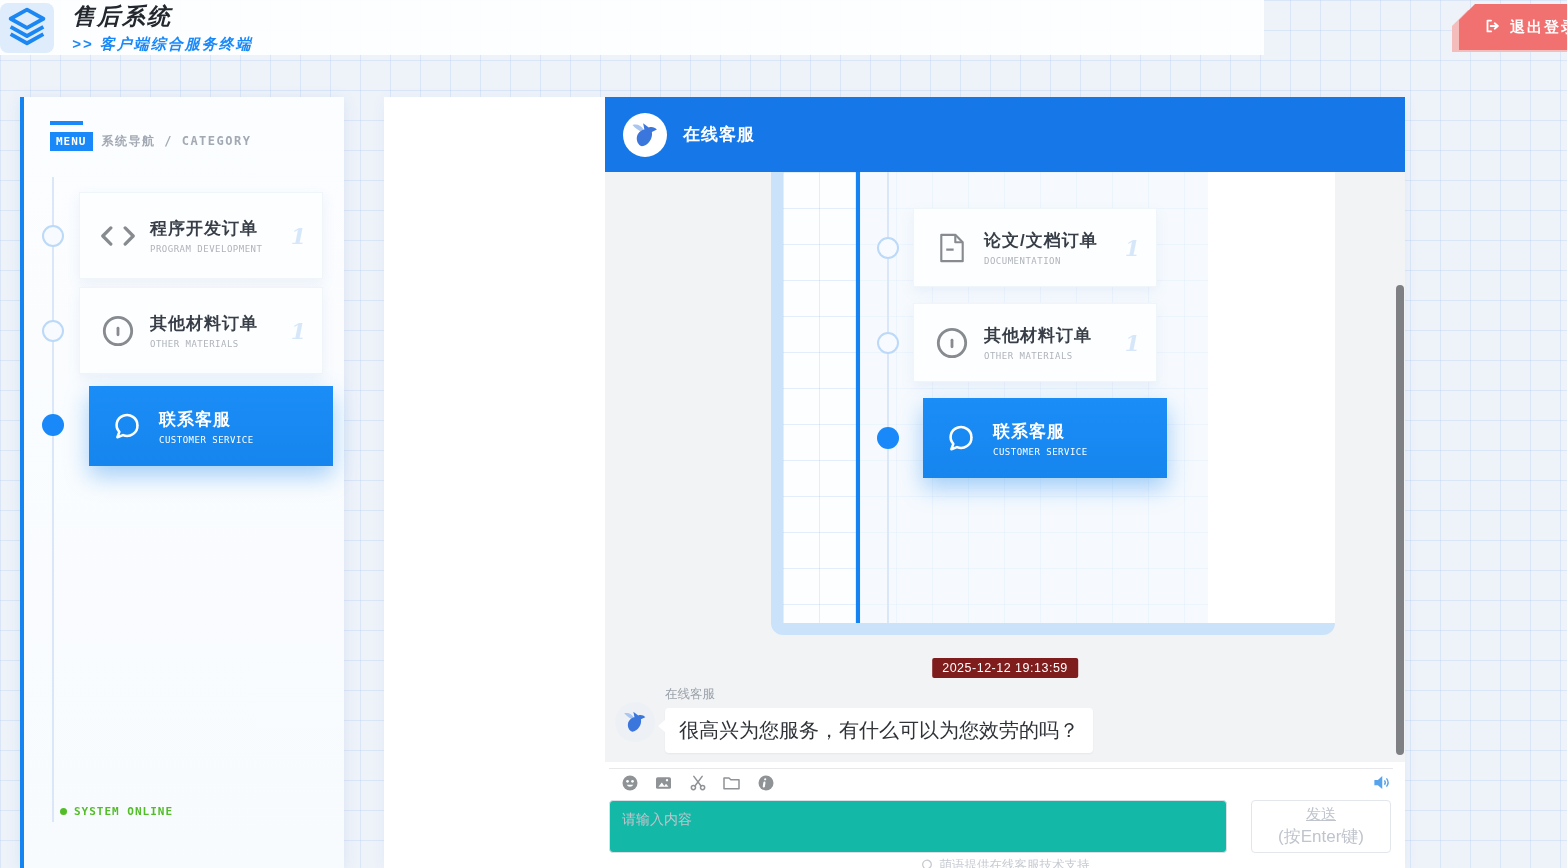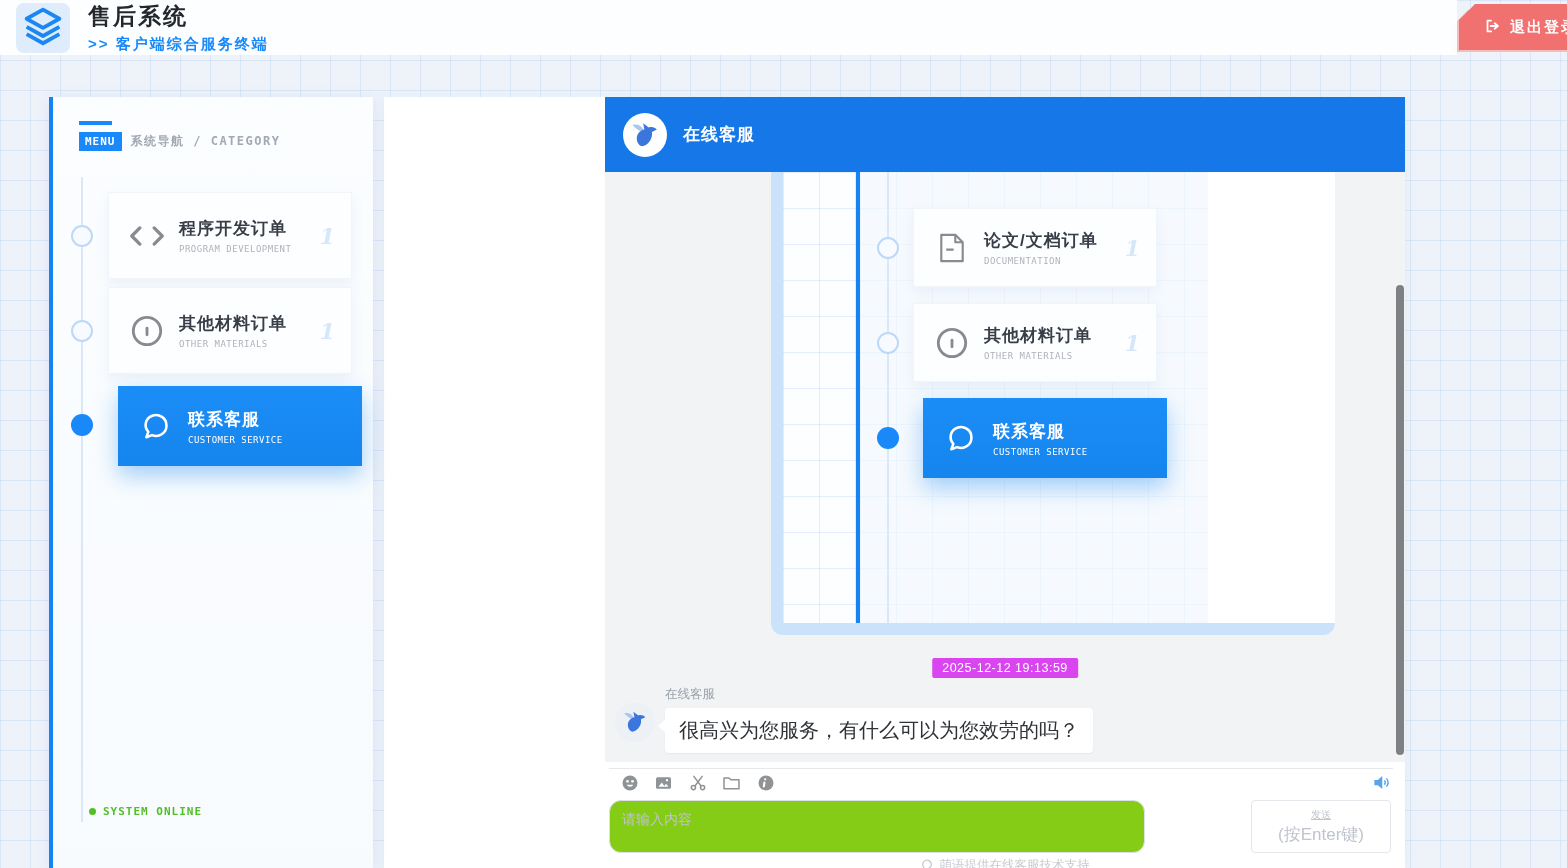--- a/index.html
+++ b/index.html
@@ -6,38 +6,38 @@
   html,body { width:1567px; height:868px; }
   body { font-family:"Liberation Sans", sans-serif; }
   .page { position:relative; width:1567px; height:868px; overflow:hidden;
     background-color:#EEF3FA;
     background-image:
       linear-gradient(rgba(166,199,242,.28) 1px, transparent 1px),
       linear-gradient(90deg, rgba(166,199,242,.28) 1px, transparent 1px);
     background-size:30px 30px; }
 
   
-  .app-header { position:absolute; left:0; top:0; width:1457px; height:55px;
-    background:rgba(253,254,255,.96); display:flex; align-items:center; padding-left:16px; z-index:20; }
+  .app-header { position:absolute; left:0; top:0; width:1264px; height:55px;
+    background:rgba(253,254,255,.96); display:flex; align-items:center; z-index:20;font-style:italic; }
   .logo-box { width:54px; height:50px; background:#DFECFB; border-radius:8px;
     display:flex; align-items:center; justify-content:center; margin-right:18px; }
   .app-title { font-size:23px; font-weight:bold; color:#23272E; letter-spacing:2px; }
   .app-subtitle { margin-top:3px; font-size:15px; font-weight:bold; color:#1989FA; letter-spacing:2px; }
   .logout-shadow { position:absolute; left:1452px; top:10px; width:146px; height:42px;
     background:#F5BCBC; clip-path:polygon(16px 0,100% 0,100% 100%,0 100%,0 16px); }
   .logout-btn { position:absolute; left:1459px; top:4px; width:150px; height:46px;
     background:#F17070; border:none; color:#fff; font-size:15px; font-weight:bold; letter-spacing:2px;
     display:flex; align-items:center; gap:9px; padding-left:24px; cursor:pointer;
     clip-path:polygon(16px 0,100% 0,100% 100%,0 100%,0 16px);
     font-family:"Liberation Sans", sans-serif; }
 
   
   .sidebar { position:absolute; left:20px; top:97px; width:324px; height:771px;
     background:linear-gradient(180deg,#FBFDFF,#F8FBFE);
-    border-left:4px solid #1484F2; box-shadow:0 2px 14px rgba(60,100,170,.10); z-index:10;margin-left:29px; }
+    border-left:4px solid #1484F2; box-shadow:0 2px 14px rgba(60,100,170,.10); z-index:10; }
   .menu-dash { position:absolute; left:26px; top:24px; width:33px; height:4px; background:#1989FA; }
   .menu-head { position:absolute; left:26px; top:35px; display:flex; align-items:center; gap:9px; }
   .menu-badge { background:#1989FA; color:#fff; font-family:"DejaVu Sans Mono", monospace;
     font-size:11px; font-weight:bold; padding:3px 6px; letter-spacing:1px; }
   .nav-title { font-family:"DejaVu Sans Mono", monospace; font-size:12px; font-weight:bold;
     color:#A3A9B3; letter-spacing:1.5px; }
   .timeline { position:absolute; left:28px; top:80px; width:2px; height:645px; background:#D9E7F8; }
   .tl-ring { position:absolute; width:22px; height:22px; border:2px solid #BCD9F8; border-radius:50%;
     background:#F7FAFE; }
   .tl-dot { position:absolute; width:22px; height:22px; border-radius:50%; background:#1989FA; }
@@ -85,49 +85,49 @@
   .img-mid { position:absolute; left:89px; top:0; width:348px; height:451px; background:#F6FAFE;
     background-image:
       linear-gradient(rgba(150,190,240,.10) 1px, transparent 1px),
       linear-gradient(90deg, rgba(150,190,240,.10) 1px, transparent 1px);
     background-size:36px 36px; }
   .img-right { position:absolute; left:437px; top:0; width:163px; height:451px; background:#fff; }
   .img-timeline { position:absolute; left:116px; top:0; width:2px; height:451px; background:#D9E7F8; }
 
   
   .timestamp { position:absolute; left:50%; top:486px; transform:translateX(-50%);
-    background:#d946ef; color:#fff; font-size:12.5px; padding:3px 10px; border-radius:2px;
+    background:#7f1d1d; color:#fff; font-size:12.5px; padding:3px 10px; border-radius:2px;
     letter-spacing:.5px; white-space:nowrap; }
   .msg-name { position:absolute; left:60px; top:514px; font-size:12.5px; color:#9AA1A9; }
   .msg-avatar { position:absolute; left:10px; top:530px; width:40px; height:40px; border-radius:50%;
     background:#EDF1F6; display:flex; align-items:center; justify-content:center; }
   .msg-bubble { position:absolute; left:60px; top:536px; background:#fff; border-radius:4px;
     padding:9px 14px; font-size:20px; color:#2F3338; box-shadow:0 1px 2px rgba(0,0,0,.05);
     white-space:nowrap; }
   .msg-bubble::before { content:""; position:absolute; left:-7px; top:12px; border-top:6px solid transparent;
     border-bottom:6px solid transparent; border-right:7px solid #fff; }
 
   .chat-scrollbar { position:absolute; right:1px; top:188px; width:8px; height:470px;
     background:#7F8084; border-radius:4px; cursor:grab; z-index:8; }
 
   
   .chat-footer { position:absolute; left:0; top:665px; width:800px; height:106px; background:#fff; }
   .cf-divider { position:absolute; top:6px; left:4px; right:12px; height:1px; background:#E8E8EA; }
   .toolbar { position:absolute; top:10px; left:14px; display:flex; align-items:center; gap:13px; }
   .tb-icon { width:21px; height:21px; display:flex; align-items:center; justify-content:center; cursor:pointer; }
   .speaker { position:absolute; top:10px; right:14px; width:21px; height:21px; cursor:pointer; }
-  .chat-input { position:absolute; top:38px; left:4px; width:536px; height:53px;
-    border:1px solid #DCDFE6; border-radius:12px; padding:10px 12px; font-size:14px; color:#333;
-    resize:none; outline:none; background:#84cc16; font-family:"Liberation Sans", sans-serif; }
+  .chat-input { position:absolute; top:38px; left:4px; width:618px; height:53px;
+    border:1px solid #DCDFE6; border-radius:4px; padding:10px 12px; font-size:14px; color:#333;
+    resize:none; outline:none; background:#14b8a6; font-family:"Liberation Sans", sans-serif; }
   .chat-input::placeholder { color:#C0C4CC; }
   .send-btn { position:absolute; top:38px; left:646px; width:140px; height:53px; background:#fff;
     border:1px solid #E3E6EB; border-radius:4px; display:flex; flex-direction:column;
     align-items:center; justify-content:center; color:#C0C4CC; cursor:pointer;
     font-family:"Liberation Sans", sans-serif; }
-  .send-main { font-size:10px;text-decoration:underline; }
+  .send-main { font-size:15px;text-decoration:underline; }
   .send-hint { font-size:17px; margin-top:1px; }
   .footer-note { position:absolute; top:95px; left:50%; transform:translateX(-50%);
     font-size:12.5px; color:#C6CAD1; white-space:nowrap; display:flex; align-items:center; gap:6px; }
 </style>
 </head>
 <body>
 
 <div class="page">
 
   <header class="app-header">

